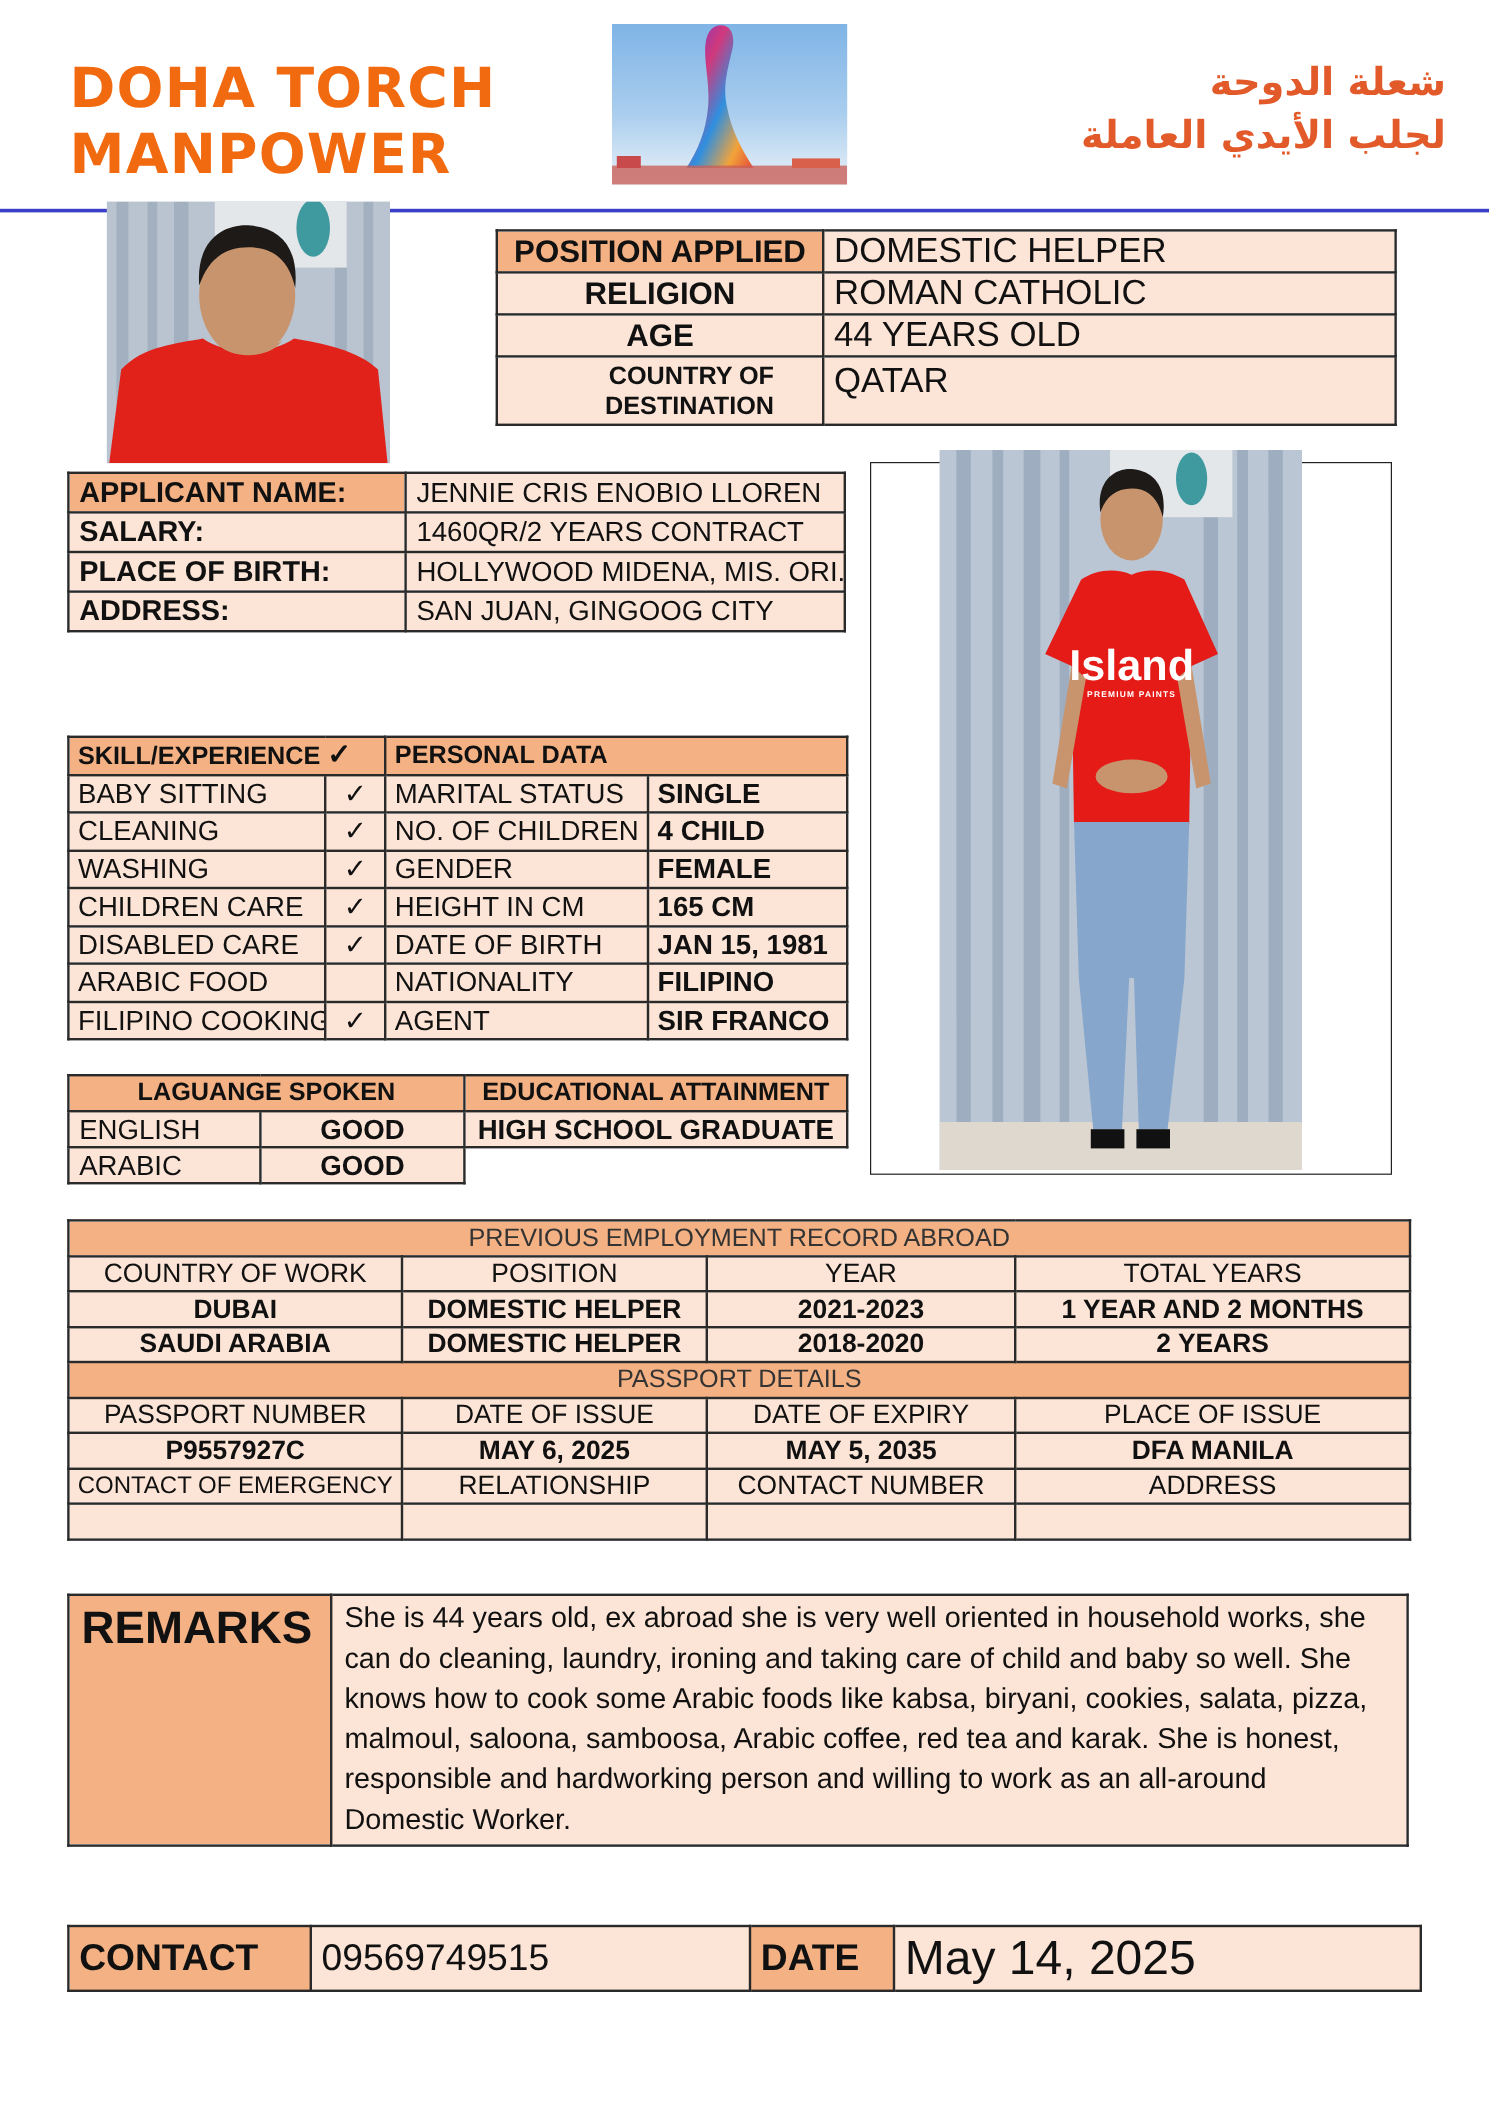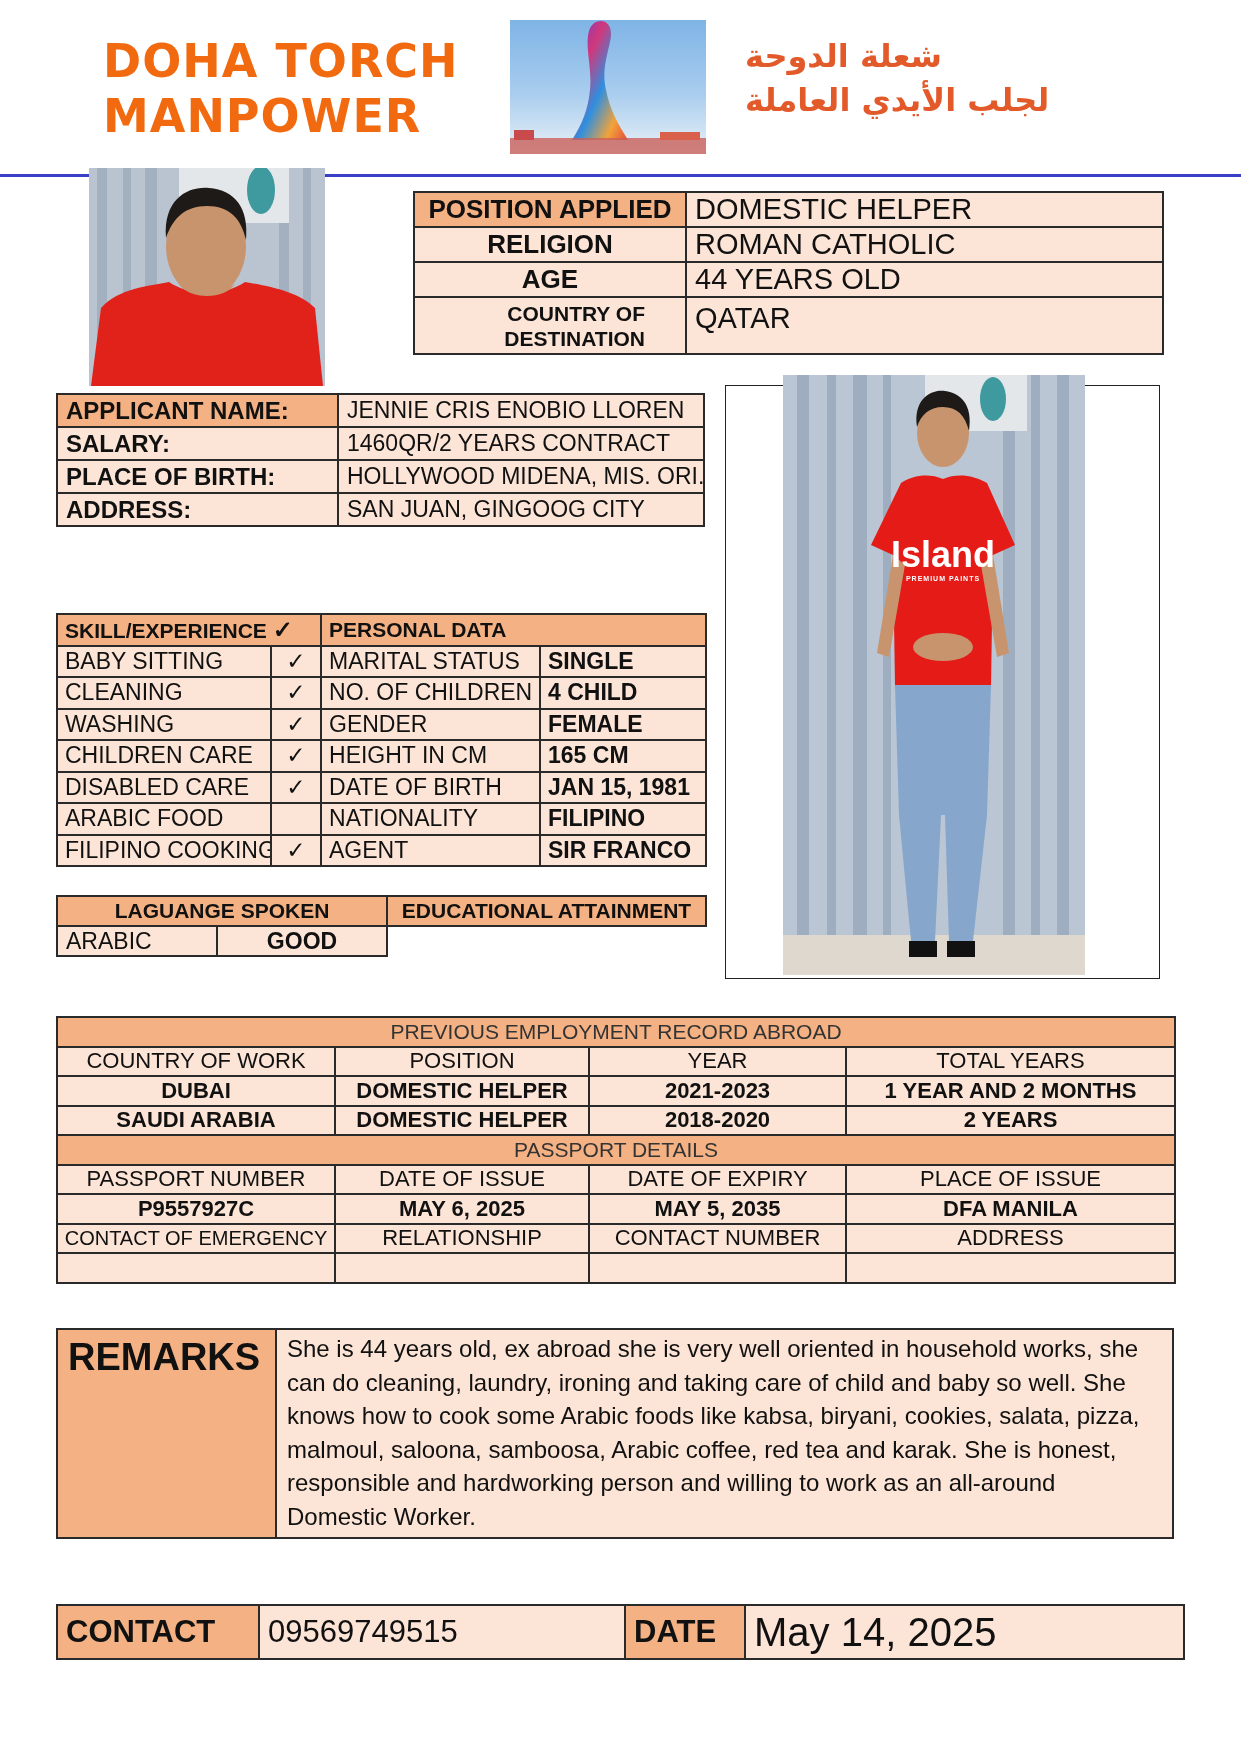--- a/index.html
+++ b/index.html
@@ -1,24 +1,24 @@
 <!DOCTYPE html>
 <html><head>
 <meta charset="utf-8">
 <style>
   * { box-sizing: border-box; margin: 0; padding: 0; }
   html, body { width: 1241px; height: 1754px; background: #ffffff; overflow: hidden; }
   body { position: relative; font-family: "Liberation Sans", sans-serif; color: #111; }
   .abs { position: absolute; }
 
   
-  #brand { left: 58px; top: 34px; color: #f26a10; font-weight: bold; font-size: 46px; line-height: 55px; letter-spacing: 1px; font-family: "DejaVu Sans", sans-serif; margin-left: 45px; }
+  #brand { left: 58px; top: 46px; color: #f26a10; font-weight: bold; font-size: 46px; line-height: 55px; letter-spacing: 1px; font-family: "DejaVu Sans", sans-serif; }
   #brand div { white-space: nowrap; }
   #logo { left: 510px; top: 20px; width: 196px; height: 134px; background: linear-gradient(180deg,#7fb4e6 0%, #a9cdee 55%, #e9f1f8 100%); overflow: hidden; }
-  #arabic { left: 745px; top: 34px; width: 460px; text-align: left; color: #e25a2a; font-weight: bold; font-size: 32px; line-height: 44px; font-family: "DejaVu Sans", sans-serif; direction: rtl; }
+  #arabic { left: 745px; top: 46px; width: 460px; text-align: right; color: #e25a2a; font-weight: bold; font-size: 32px; line-height: 44px; font-family: "DejaVu Sans", sans-serif; direction: rtl; }
   #rule { left: 0; top: 174px; width: 1241px; height: 3px; background: #3b3fc8; }
 
   
   .photo { overflow: hidden; background: #c3ccd7; }
   #photo-small { left: 89px; top: 168px; width: 236px; height: 218px; }
   #photo-frame { left: 725px; top: 385px; width: 435px; height: 594px; border: 1.5px solid #222; background: #fff; }
   #photo-large { left: 783px; top: 375px; width: 302px; height: 600px; }
 
   
   table { border-collapse: collapse; table-layout: fixed; }
@@ -249,20 +249,25 @@
       <col style="width:160px">
       <col style="width:170px">
       <col style="width:319px">
     </colgroup>
   <tbody>
       <tr>
     <td class="hd" colspan="2">LAGUANGE SPOKEN</td>
     <td class="hd">EDUCATIONAL ATTAINMENT</td>
   </tr>
   <tr>
+    <td>ENGLISH</td>
+    <td class="b c">GOOD</td>
+    <td class="b c">HIGH SCHOOL GRADUATE</td>
+  </tr>
+  <tr>
     <td>ARABIC</td>
     <td class="b c">GOOD</td>
     <td class="empty"></td>
   </tr>
 </tbody>
   </table>
 
 <table id="t-employ" class="abs">
   <colgroup>
       <col style="width:278px">

